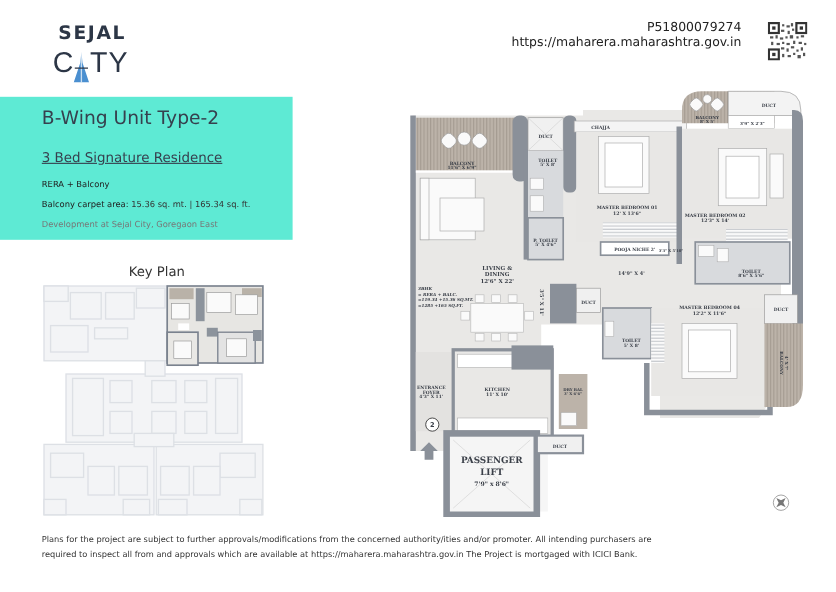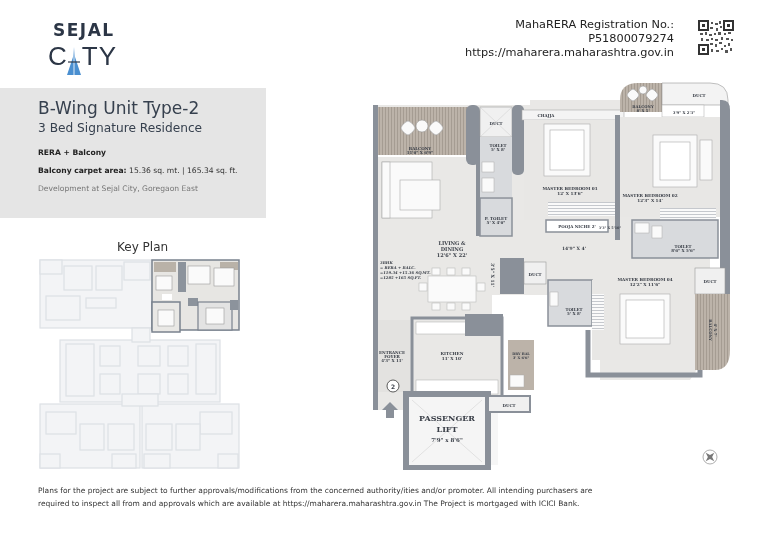--- a/index.html
+++ b/index.html
@@ -10,26 +10,26 @@
   .logo { position: absolute; left: 37px; top: 20px; width: 90px; height: 55px; }
   .logo .top { position: absolute; left: 4px; top: 0; font-family: "DejaVu Sans", sans-serif; font-weight: bold; font-size: 17px; letter-spacing: 1.5px; color: #2c3646; margin-left: 12px; }
   .logo .bottom { position: absolute; left: 11px; top: 18px; font-family: Liberation Sans, sans-serif; font-size: 26px; color: #2c3646; letter-spacing: 1px; line-height: 36px; }
   .logo .tower { position: absolute; left: 27px; top: 27px; width: 20px; height: 28px; }
 
   
   .rera { position: absolute; right: 86px; top: 18px; text-align: right; font-family: "DejaVu Sans", sans-serif; font-size: 11.3px; line-height: 14px; color: #222; }
   .qr { position: absolute; left: 698px; top: 20px; width: 36px; height: 35px; background: #bbb; }
 
   
-  .info { position: absolute; left: 0; top: 88px; width: 266px; height: 130px; background: #e5e5e5; padding: 10px 0 0 38px; }
+  .info { position: absolute; left: 0; top: 88px; width: 266px; height: 130px; background: #5eead4; padding: 10px 0 0 38px; }
   .info .title { font-family: "DejaVu Sans", sans-serif; font-size: 17px; color: #36404e; line-height: 20px; }
-  .info .sub { font-family: "DejaVu Sans", sans-serif; font-size: 12.2px; color: #36404e; margin-top: 3px; line-height: 15px; }
+  .info .sub { font-family: "DejaVu Sans", sans-serif; font-size: 12.2px; color: #36404e; margin-top: 18px; line-height: 15px; text-decoration: underline; }
   .info .line { font-family: "DejaVu Sans", sans-serif; font-size: 7.6px; color: #333; line-height: 10px; margin-top: 8px; white-space: nowrap; }
   .info .line.first { margin-top: 12px; }
-  .info .line b { font-weight: bold; color: #222; margin-top: 44px; }
+  .info .line b { font-weight: normal; color: #222; margin-top: 44px; }
   .info .line.muted { color: #777; }
 
   
   .key-title { position: absolute; left: 117px; top: 240px; font-family: "DejaVu Sans", sans-serif; font-size: 12px; color: #333; }
   .keyplan { position: absolute; left: 38px; top: 258px; width: 203px; height: 212px; }
 
   
   .plan { position: absolute; left: 370px; top: 80px; width: 372px; height: 390px; }
 
   .footer { position: absolute; left: 38px; top: 485px; width: 640px; font-family: "DejaVu Sans", sans-serif; font-size: 7.5px; line-height: 12.5px; color: #333; }
@@ -44,21 +44,20 @@
     <span>C</span><span style="display:inline-block;width:14px;"></span><span>TY</span>
   </div>
   <svg class="tower" viewBox="0 0 20 28">
     <polygon points="10,0 11,10 17,28 3,28 9,10" fill="#4a8fd0"></polygon>
     <rect x="9.4" y="0" width="1.2" height="28" fill="#ffffff" opacity="0.7"></rect>
     <line x1="4" y1="15" x2="16" y2="15" stroke="#2c3646" stroke-width="1.2"></line>
   </svg>
 </div>
 
 <div class="rera">
-  <div>MahaRERA Registration No.:</div>
   <div>P51800079274</div>
   <div>https://maharera.maharashtra.gov.in</div>
 </div>
 <svg class="qr" viewBox="0 0 36 35" style="background:#fff">
   <rect x="0" y="0" width="36" height="35" fill="#fff"></rect>
   <rect x="1" y="1" width="9" height="9" fill="none" stroke="#333" stroke-width="2"></rect>
   <rect x="4" y="4" width="3" height="3" fill="#333"></rect>
   <rect x="26" y="1" width="9" height="9" fill="none" stroke="#333" stroke-width="2"></rect>
   <rect x="29" y="4" width="3" height="3" fill="#333"></rect>
   <rect x="1" y="25" width="9" height="9" fill="none" stroke="#333" stroke-width="2"></rect>

